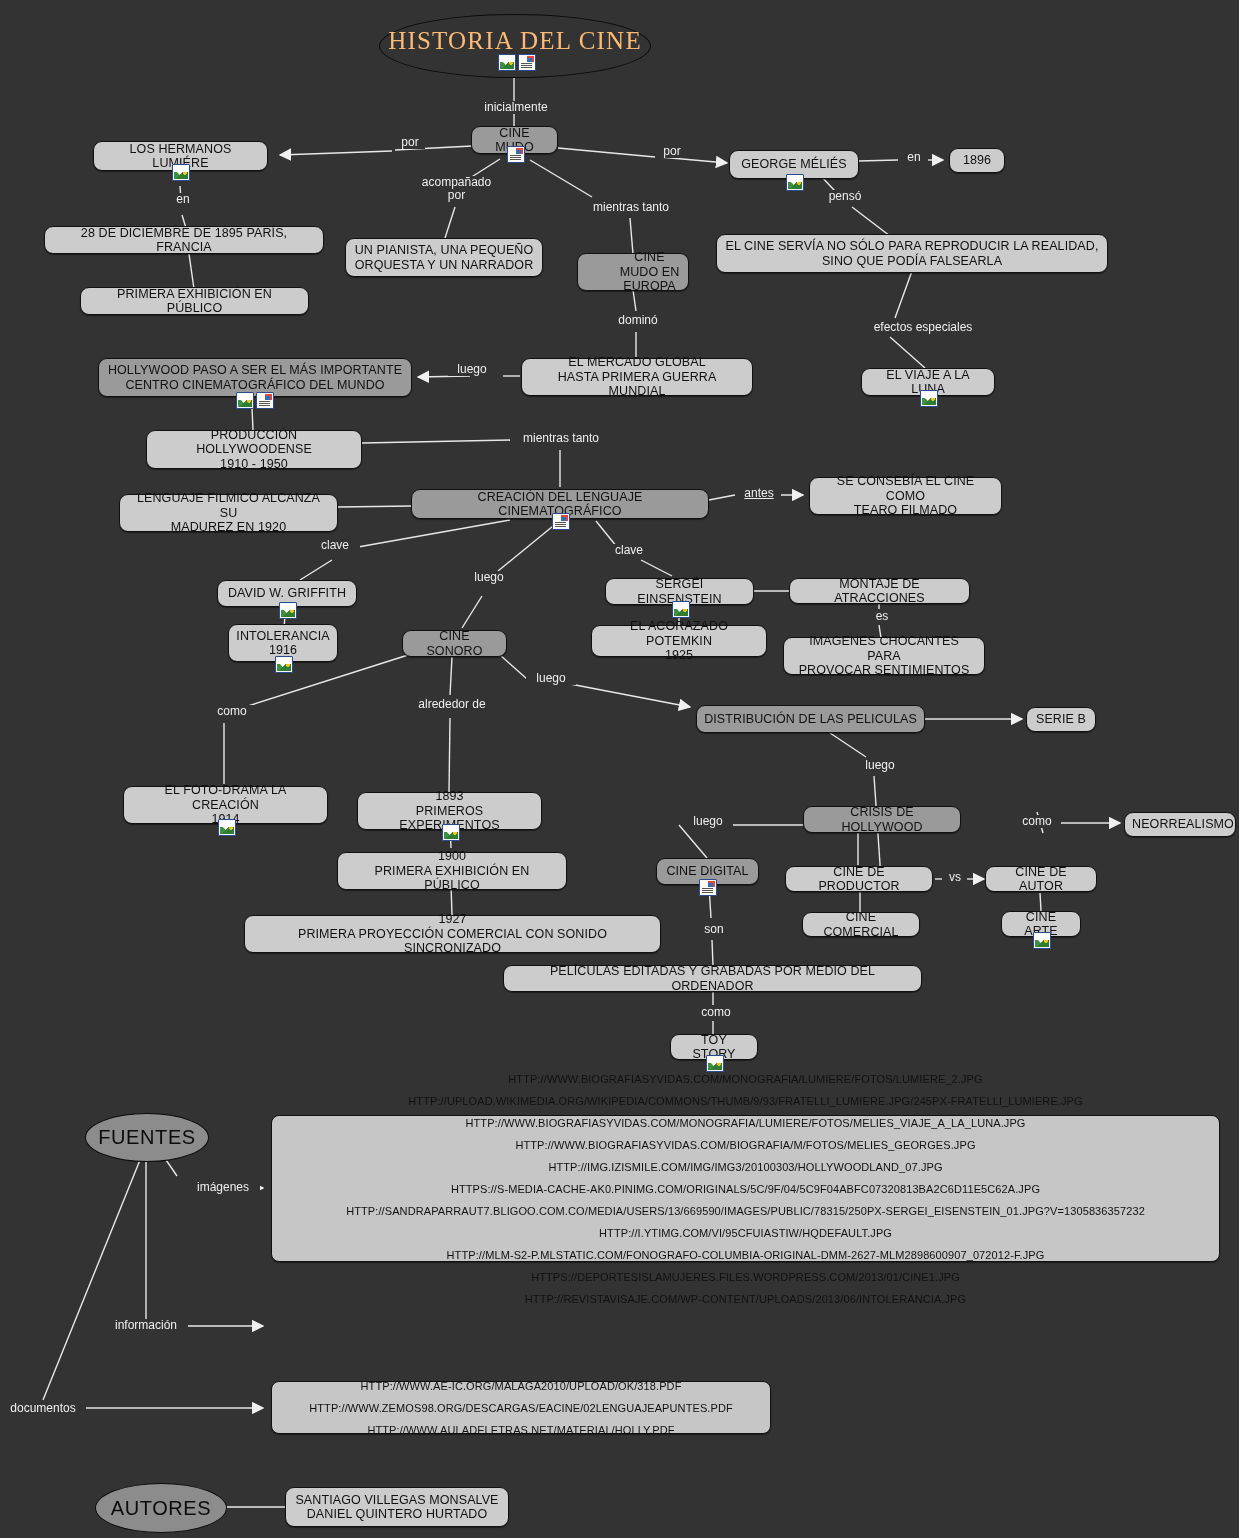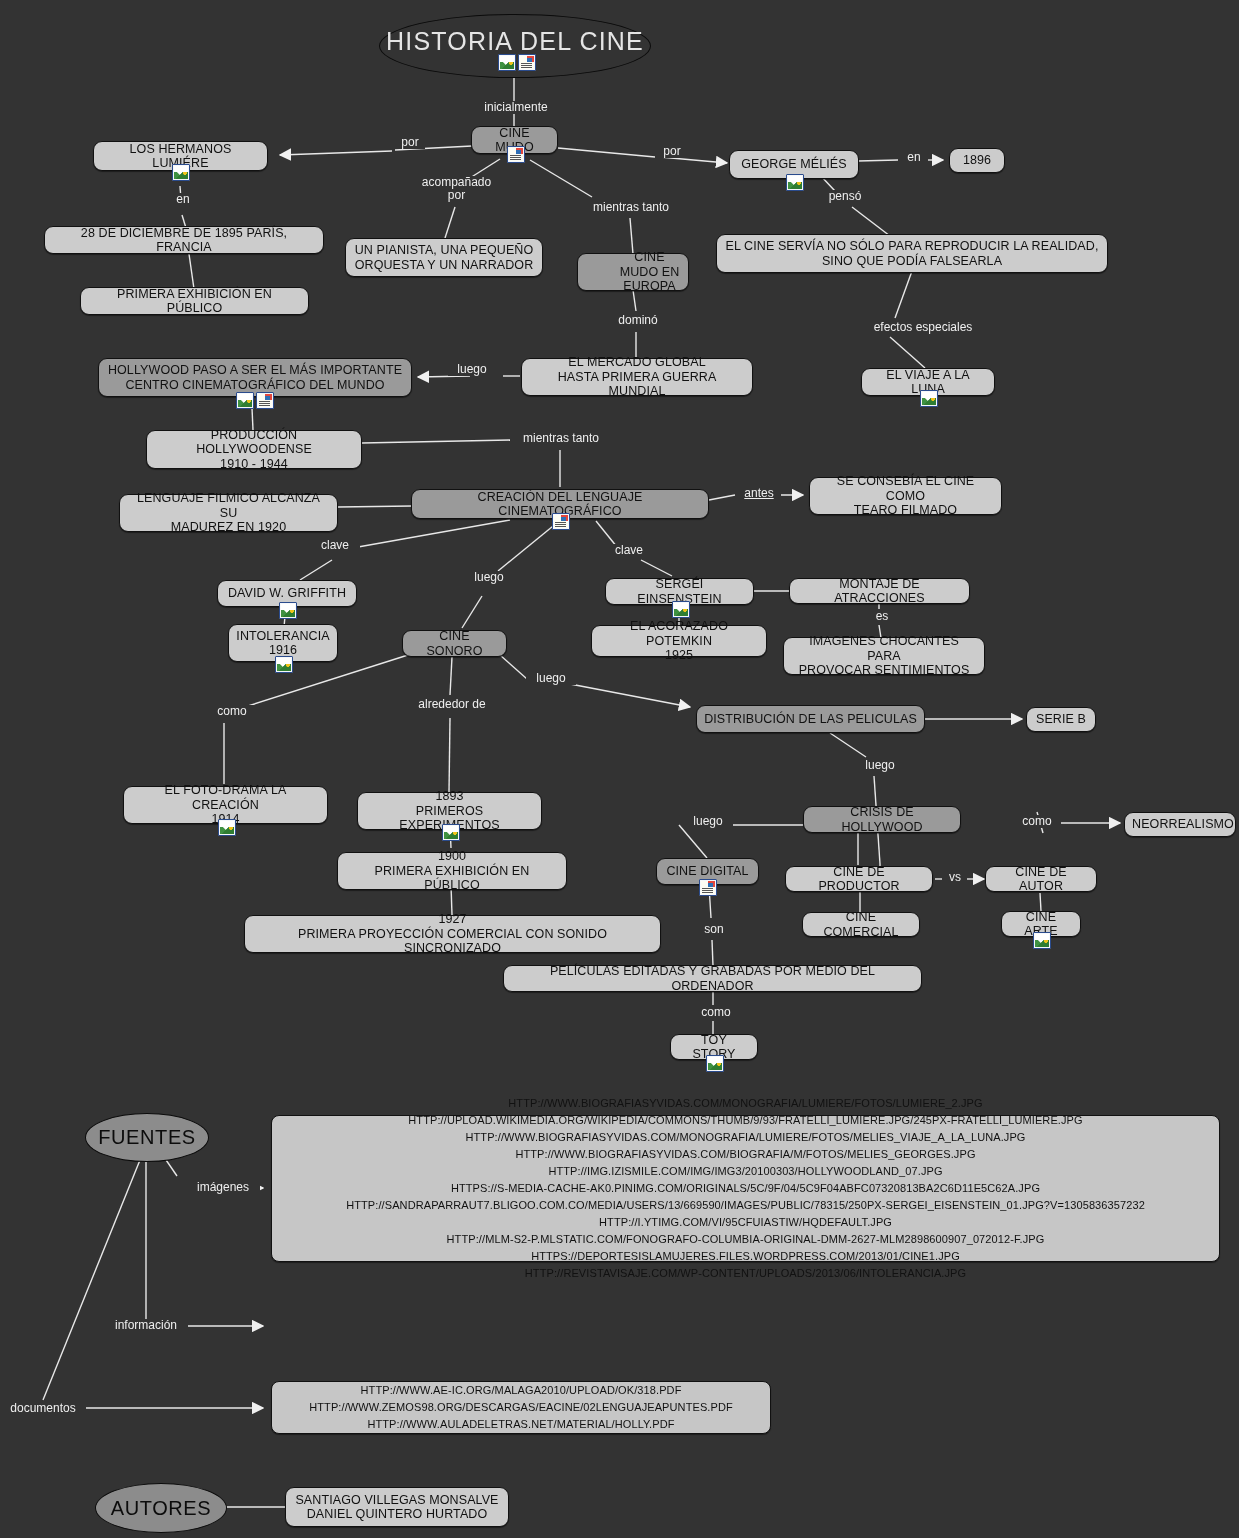--- a/index.html
+++ b/index.html
@@ -18,29 +18,29 @@
     text-align:center;
     display:flex;
     align-items:center;
     justify-content:center;
     padding:3px 7px;
     letter-spacing:.1px;
     box-shadow:0 1px 1px rgba(0,0,0,.45);
   }
   .node.dark{background:#9a9a9a;}
   .node .txt{width:100%;white-space:pre-line;}
-  .node.src{font-size:11px;line-height:17px;background:#c6c6c6;border-radius:8px;}
+  .node.src{font-size:11px;line-height:22px;background:#c6c6c6;border-radius:8px;}
   .ellipse{
     position:absolute;
     border:1.6px solid #0b0b0b;
     border-radius:50%;
     display:flex;align-items:center;justify-content:center;
     text-align:center;
   }
-  .ellipse.title{background:#333333;color:#e5e5e5;font-size:25px;letter-spacing:1.2px;}
+  .ellipse.title{background:#333333;color:#fdba74;font-size:25px;letter-spacing:1.2px;font-family:Liberation Serif, serif;}
   .ellipse.grp{background:#8c8c8c;color:#0c0c0c;font-size:20px;letter-spacing:.6px;}
   .ellipse .txt{transform:translateY(-5px);}
   .ellipse.grp .txt{transform:none;}
   .linklabel{
     position:absolute;
     color:#efefef;
     font-size:12px;
     line-height:13px;
     text-align:center;
     white-space:pre-line;
@@ -263,21 +263,21 @@
     <span class="txt">EL MERCADO GLOBAL
 HASTA PRIMERA GUERRA MUNDIAL</span>
     </div>
   <div class="icons" style="left:236px;top:392px;">
     <span class="ic pic"></span>
     <span class="ic doc"></span>
     </div>
 
   <div class="node" style="left:146px;top:430px;width:216px;height:39px;">
     <span class="txt">PRODUCCIÓN HOLLYWOODENSE
-1910 - 1944</span>
+1910 - 1950</span>
     </div>
 
   <div class="node" style="left:119px;top:494px;width:219px;height:38px;">
     <span class="txt">LENGUAJE FILMICO ALCANZA SU
 MADUREZ EN 1920</span>
     </div>
 
   <div class="node dark" style="left:411px;top:489px;width:298px;height:30px;">
     <span class="txt">CREACIÓN DEL LENGUAJE CINEMATOGRÁFICO</span>
     </div>

